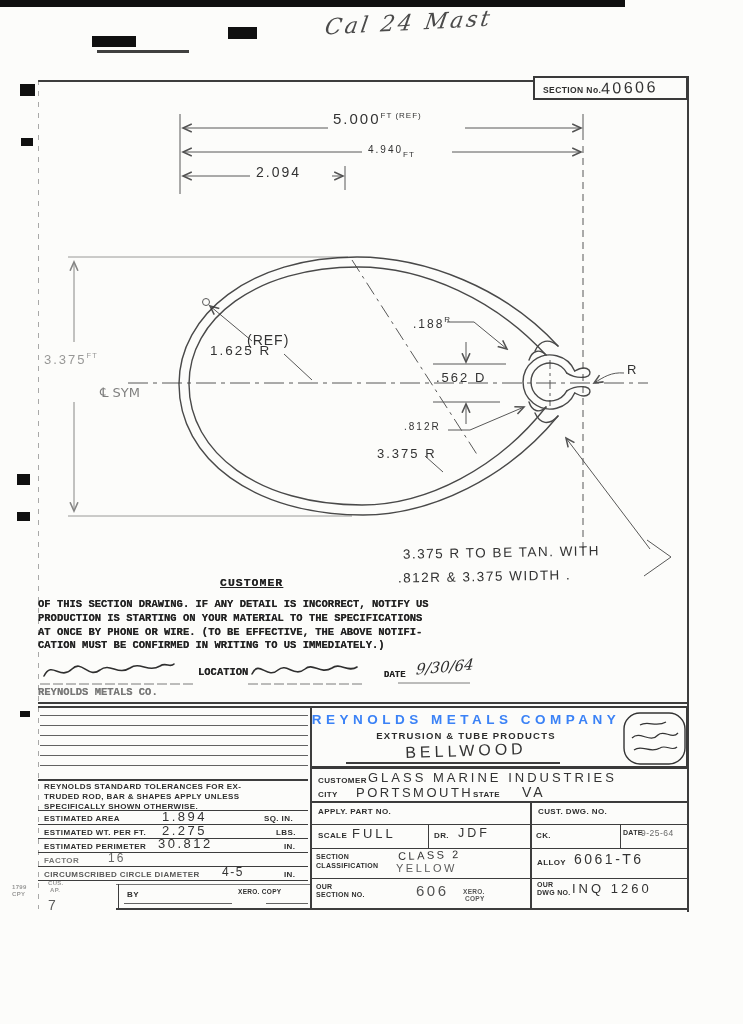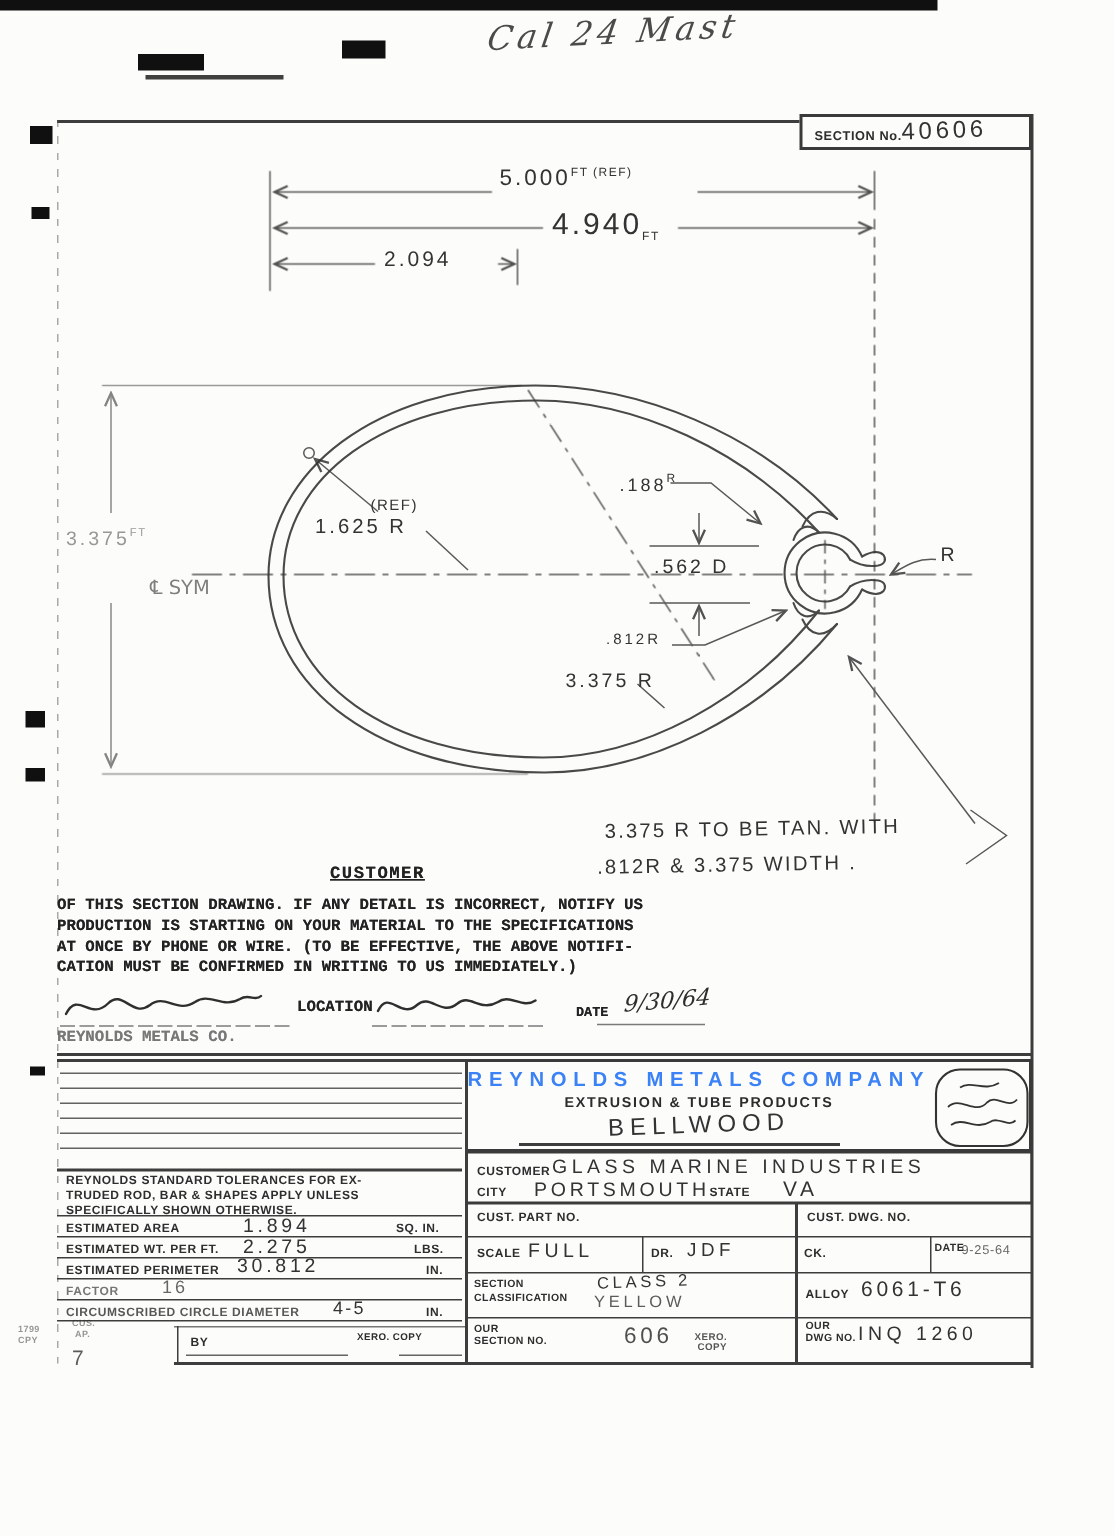--- a/index.html
+++ b/index.html
@@ -115,29 +115,29 @@
       <path d="M640,725 C648,720 656,728 666,722" stroke-width="1.2"></path>
       <path d="M632,738 C640,730 650,744 658,735 C664,729 672,740 678,733" stroke-width="1.2"></path>
       <path d="M634,750 C642,744 650,754 660,748 C666,744 672,752 677,747" stroke-width="1.2"></path>
     </g>
   </svg>
 
   <div class="abs nowrap" style="left:333px;top:110px">
     <span class="hand" style="font-size:15px">5.000</span><span class="hand sup">FT (REF)</span>
   </div>
   <div class="abs nowrap" style="left:368px;top:139px">
-    <span class="hand" style="font-size:20px">4.940</span><span class="hand sub">FT</span>
+    <span class="hand" style="font-size:10px">4.940</span><span class="hand sub">FT</span>
   </div>
   <div class="abs hand" style="left:256px;top:164px;font-size:14px">2.094</div>
   <div class="abs nowrap" style="left:44px;top:350px;opacity:.5">
     <span class="hand" style="font-size:13px">3.375</span><span class="hand sup" style="font-size:7.5px">FT</span>
   </div>
   <div class="abs" style="left:100px;top:385px;font-size:13px;font-family:'DejaVu Sans',sans-serif;opacity:.6">℄ SYM</div>
 
-  <div class="abs hand" style="left:247px;top:332px;font-size:10px;letter-spacing:1px">(REF)</div>
+  <div class="abs hand" style="left:247px;top:332px;font-size:14px;letter-spacing:1px">(REF)</div>
   <div class="abs hand" style="left:210px;top:343px;font-size:13.5px">1.625 R</div>
   <div class="abs nowrap" style="left:413px;top:314px">
     <span class="hand" style="font-size:12px">.188</span><span class="hand sup">R</span>
   </div>
   <div class="abs hand" style="left:436px;top:370px;font-size:13px">.562 D</div>
   <div class="abs hand" style="left:404px;top:421px;font-size:10px">.812R</div>
   <div class="abs hand" style="left:377px;top:446px;font-size:13px">3.375 R</div>
   <div class="abs hand" style="left:627px;top:362px;font-size:13px">R</div>
 
   <div class="abs hand" style="left:403px;top:545px;font-size:13.5px;letter-spacing:1.5px;transform:rotate(-1deg)">3.375 R  TO  BE  TAN.  WITH</div>
@@ -166,21 +166,21 @@
   <div class="hl" style="left:346px;top:762px;width:214px;height:1.5px"></div>
 
   <div class="box" style="left:310px;top:768px;width:378px;height:34px;border-width:1.5px"></div>
   <div class="abs lbl" style="left:318px;top:776px">CUSTOMER</div>
   <div class="abs hand" style="left:368px;top:770px;font-size:13px;letter-spacing:3px">GLASS  MARINE  INDUSTRIES</div>
   <div class="abs lbl" style="left:318px;top:790px">CITY</div>
   <div class="abs hand" style="left:356px;top:785px;font-size:13px;letter-spacing:2.5px">PORTSMOUTH</div>
   <div class="abs lbl" style="left:473px;top:790px">STATE</div>
   <div class="abs hand" style="left:522px;top:784px;font-size:14px;letter-spacing:3px">VA</div>
 
-  <div class="abs lbl" style="left:318px;top:807px">CUST. PART NO.</div>
+  <div class="abs lbl" style="left:318px;top:807px">APPLY. PART NO.</div>
   <div class="abs lbl" style="left:538px;top:807px">CUST. DWG. NO.</div>
   <div class="hl" style="left:310px;top:824px;width:378px;height:1px"></div>
 
   <div class="abs lbl" style="left:318px;top:831px">SCALE</div>
   <div class="abs hand" style="left:352px;top:826px;font-size:13px;letter-spacing:3px">FULL</div>
   <div class="abs lbl" style="left:434px;top:831px">DR.</div>
   <div class="abs hand" style="left:458px;top:826px;font-size:12.5px;letter-spacing:3px">JDF</div>
   <div class="abs lbl" style="left:536px;top:831px">CK.</div>
   <div class="abs lbl7" style="left:623px;top:829px">DATE</div>
   <div class="abs hand" style="left:641px;top:828px;font-size:8.5px;letter-spacing:.5px;opacity:.75">9-25-64</div>

